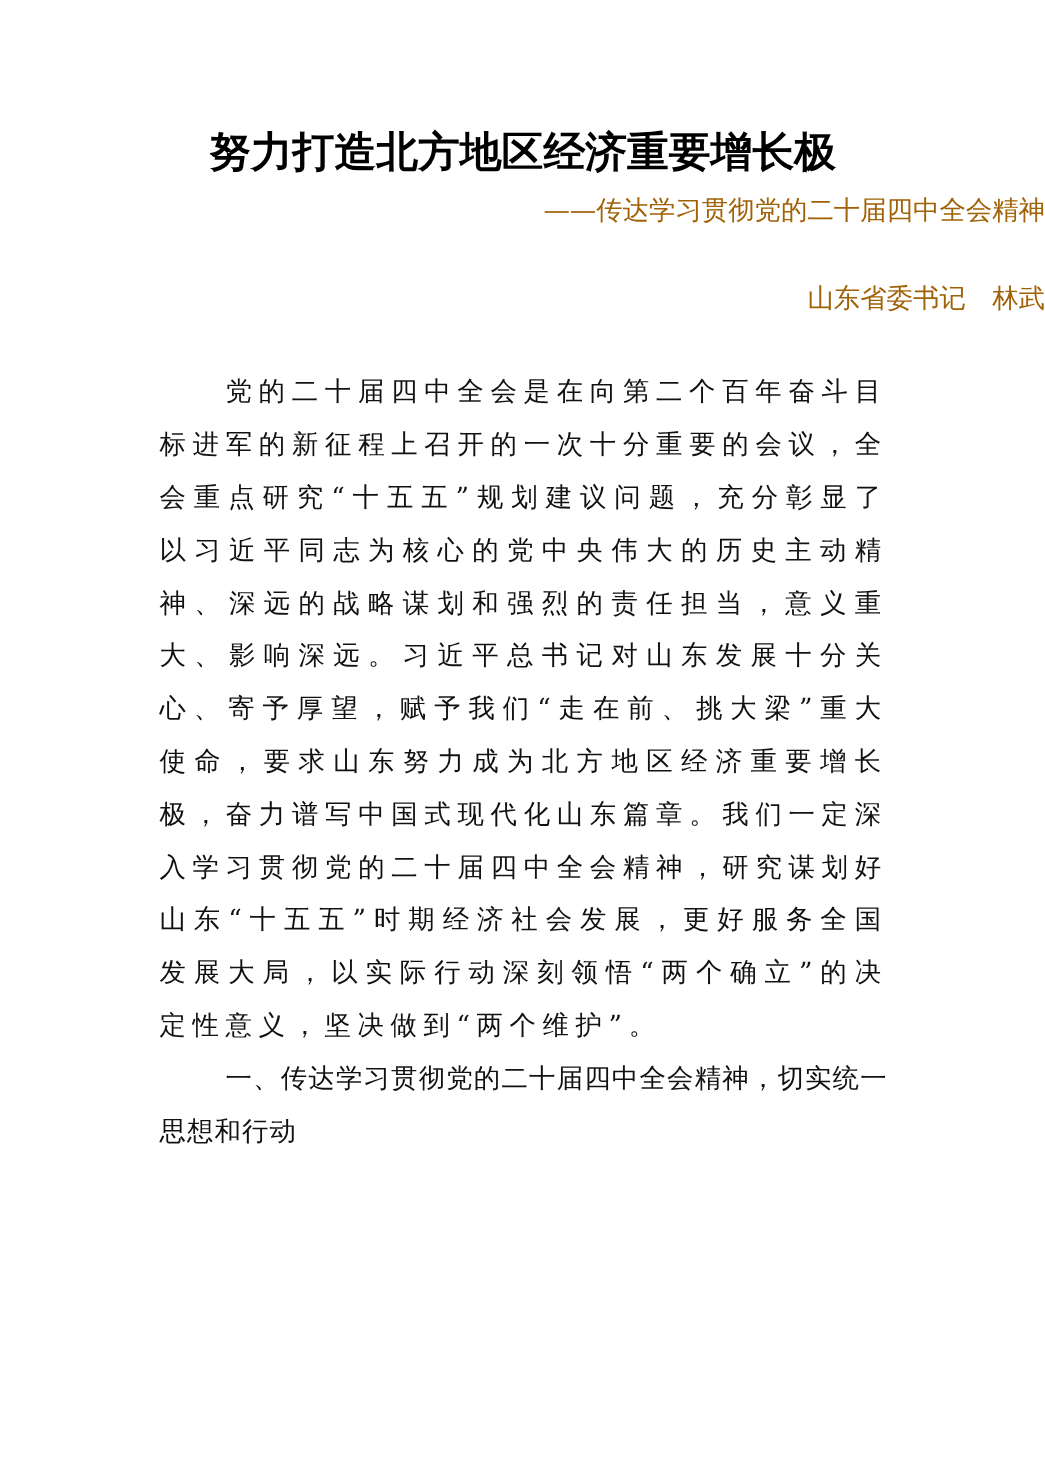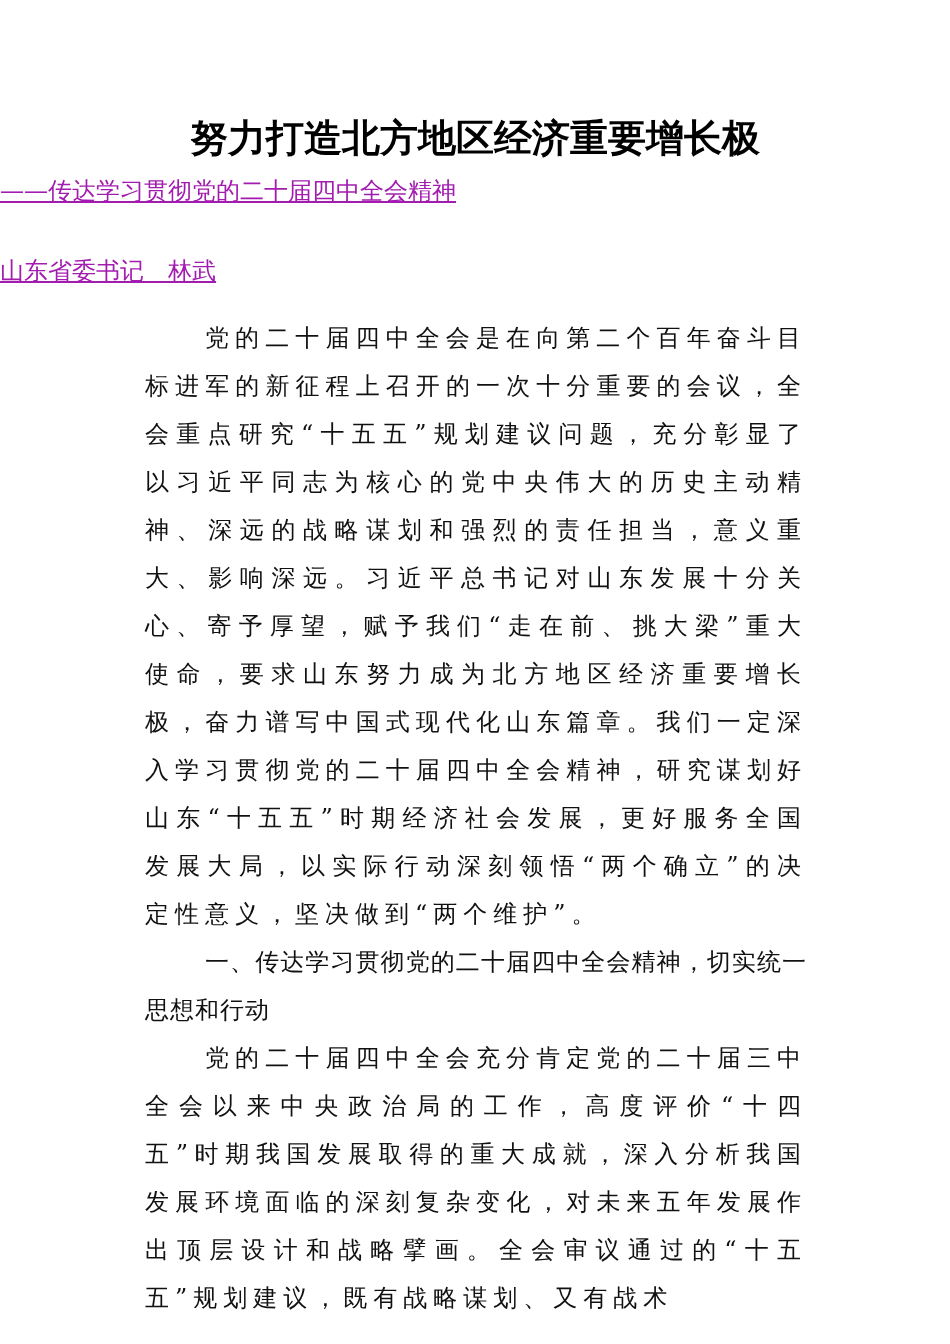--- a/index.html
+++ b/index.html
@@ -30,25 +30,24 @@
       font-size: 38px;
       font-weight: bold;
       line-height: 52px;
       letter-spacing: 0px;
       color: #000000;
       font-family: "DejaVu Serif", serif;
     }
     .center-line {
       position: absolute;
       left: 0; right: 0;
-      text-align: left;
+      text-align: right;
       font-size: 24px;
       line-height: 34px;
-      color: #a21caf;
-      text-decoration: underline;
+      color: #a16207;
     }
     .subtitle { top: 174px; }
     .author { top: 222px; margin-top: 32px; }
     .date { top: 272px; }
     .body-text {
       position: absolute;
       left: 145px;
       width: 662px;
       font-size: 24px;
       line-height: 48px;
@@ -67,18 +66,17 @@
     }
   </style>
 </head>
 <body>
 
 <div class="page">
   <div class="title">努力打造北方地区经济重要增长极</div>
   <div class="center-line subtitle">——传达学习贯彻党的二十届四中全会精神</div>
   <div class="center-line author">山东省委书记　林武</div>
 
-  <div class="body-text" style="top: 314px;">
+  <div class="body-text" style="top: 332px;">
     <p class="para">党的二十届四中全会是在向第二个百年奋斗目标进军的新征程上召开的一次十分重要的会议，全会重点研究“十五五”规划建议问题，充分彰显了以习近平同志为核心的党中央伟大的历史主动精神、深远的战略谋划和强烈的责任担当，意义重大、影响深远。习近平总书记对山东发展十分关心、寄予厚望，赋予我们“走在前、挑大梁”重大使命，要求山东努力成为北方地区经济重要增长极，奋力谱写中国式现代化山东篇章。我们一定深入学习贯彻党的二十届四中全会精神，研究谋划好山东“十五五”时期经济社会发展，更好服务全国发展大局，以实际行动深刻领悟“两个确立”的决定性意义，坚决做到“两个维护”。</p>
     <p class="heading-para">一、传达学习贯彻党的二十届四中全会精神，切实统一思想和行动</p>
-    <p class="para">党的二十届四中全会充分肯定党的二十届三中全会以来中央政治局的工作，高度评价“十四五”时期我国发展取得的重大成就，深入分析我国发展环境面临的深刻复杂变化，对未来五年发展作出顶层设计和战略擘画。全会审议通过的“十五五”规划建议，既有战略谋划、又有战术</p>
   </div>
 </div>
 
 </body></html>

